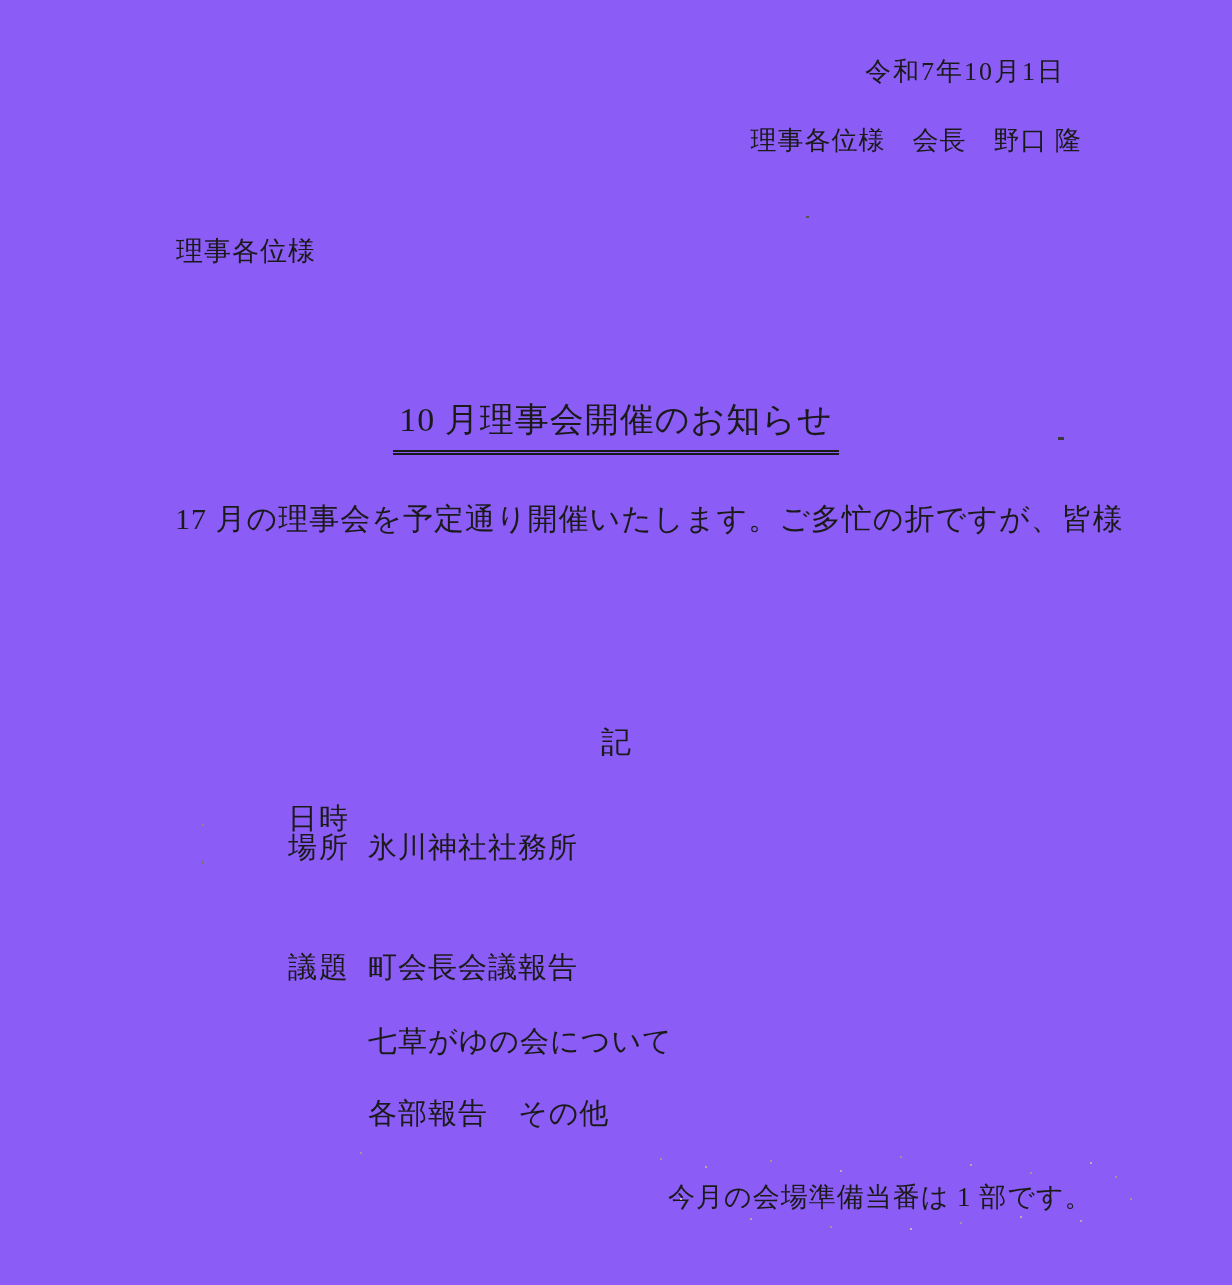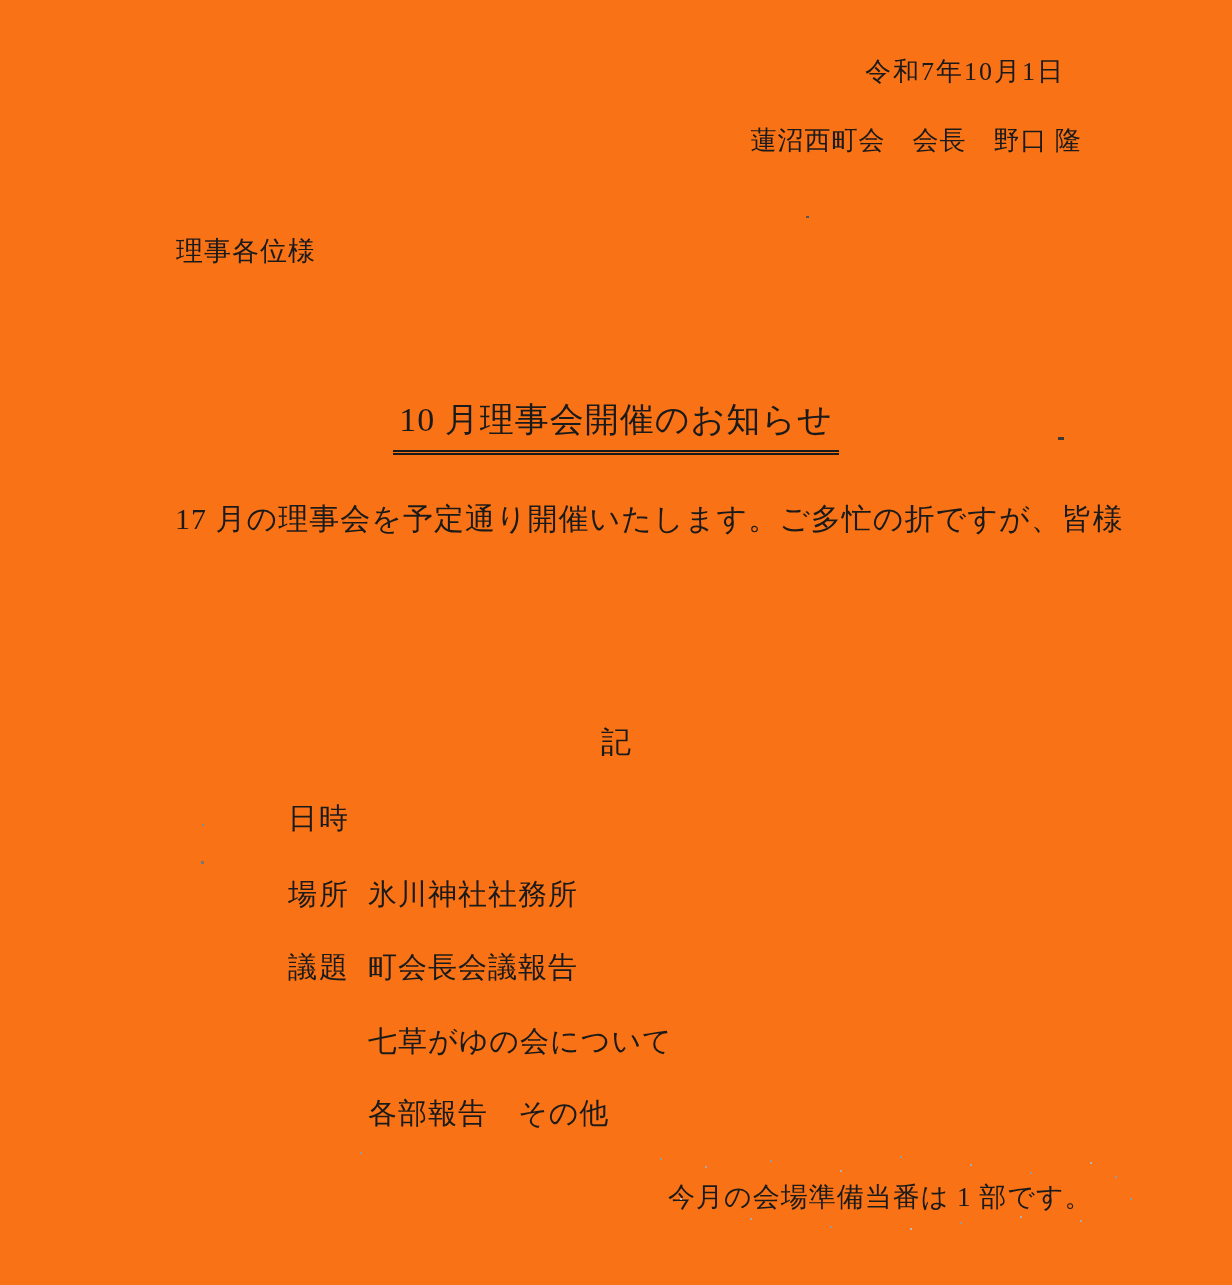--- a/index.html
+++ b/index.html
@@ -5,21 +5,21 @@
   * { margin: 0; padding: 0; box-sizing: border-box; }
   html, body { background: #ffffff; }
   body {
     font-family: "Liberation Serif", "DejaVu Serif", serif;
     color: #1a1a1a;
   }
   .page {
     position: relative;
     width: 1232px;
     height: 1285px;
-    background: #f97316;
+    background: #8b5cf6;
     overflow: hidden;
   }
   .txt { position: absolute; white-space: nowrap; }
 
   .date-line   { top: 54px;  right: 167px; font-size: 26px; letter-spacing: 2px; }
   .sender-line { top: 123px; right: 150px; font-size: 26px; letter-spacing: 1px; }
   .recipient   { top: 233px; left: 176px;  font-size: 27px; letter-spacing: 1px; }
 
   .title-wrap { position: absolute; top: 376px; left: 0; right: 0; text-align: center; }
   .doc-title {
@@ -34,21 +34,21 @@
 
   .body-line { left: 175px; font-size: 30px; letter-spacing: 1px; }
   .body-1 { top: 499px; }
   .body-2 { top: 574px; }
 
   .record-wrap { position: absolute; top: 722px; left: 0; right: 0; text-align: center; }
   .record { font-size: 30px; }
 
   .detail-row { position: absolute; left: 0; width: 100%; height: 42px; font-size: 29px; }
   .row-1 { top: 799px; text-align: center; }
-  .row-2 { top: 875px; }
+  .row-2 { top: 828px; }
   .row-3 { top: 948px; }
   .row-4 { top: 1022px; padding-left: 20px; }
   .row-5 { top: 1094px; }
   .detail-label { position: absolute; left: 288px; letter-spacing: 2px; white-space: nowrap; }
   .detail-value { position: absolute; left: 368px; letter-spacing: 1px; white-space: nowrap; }
 
   .footer-note { top: 1179px; left: 668px; font-size: 27px; letter-spacing: 1px; }
 
   
   .speck { position: absolute; background: #666; }
@@ -66,21 +66,21 @@
       300px 64px 0 #999, 360px 58px 0 #b0b0b0, 420px 62px 0 #aaa, 250px 70px 0 #bbb;
   }
 </style>
 </head>
 <body style="background: rgb(255, 255, 255);">
 
 <div class="page" style="color: rgb(26, 26, 26);">
 
   <div class="txt date-line">令和7年10月1日</div>
 
-  <div class="txt sender-line">蓮沼西町会　会長　野口 隆</div>
+  <div class="txt sender-line">理事各位様　会長　野口 隆</div>
 
   <div class="txt recipient">理事各位様</div>
 
   <div class="title-wrap">
     <span class="doc-title">10 月理事会開催のお知らせ</span>
   </div>
 
   <div class="txt body-line body-1">17 月の理事会を予定通り開催いたします。ご多忙の折ですが、皆様</div>
 
   <div class="record-wrap">

